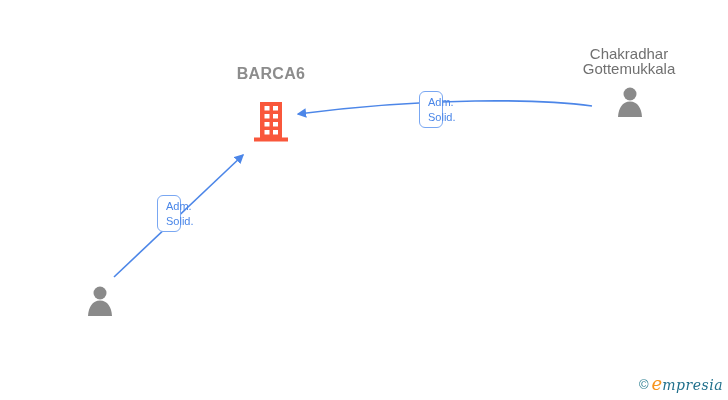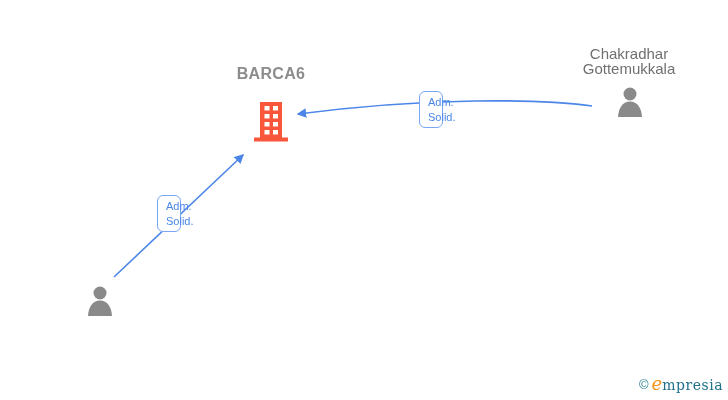--- a/index.html
+++ b/index.html
@@ -42,21 +42,21 @@
   .brand {
     position: absolute; right: 5px; bottom: 6px;
     font-family: "DejaVu Serif", serif; cursor: pointer;
     white-space: nowrap;
   }
   .brand .copy {
     font-family: "Liberation Sans", sans-serif;
     color: #2b7f91; font-size: 13px; vertical-align: 1px; margin-right: 3px;
   }
   .brand .e-init { color: #f7941d; font-style: italic; font-size: 18px; }
-  .brand .rest  { color: #21708c; font-size: 14px; letter-spacing: 0.5px; }
+  .brand .rest  { color: #21708c; font-style: italic; font-size: 14px; letter-spacing: 0.5px; }
 </style>
 </head>
 <body>
 
 <div class="canvas">
 
   <svg class="edges" viewBox="0 0 728 400">
     <defs>
       <marker id="arrow" viewBox="0 0 10 10" refX="8.5" refY="5" markerWidth="6" markerHeight="6" orient="auto-start-reverse">
         <path d="M0 0 L10 5 L0 10 z" fill="#4c86e8"></path>

